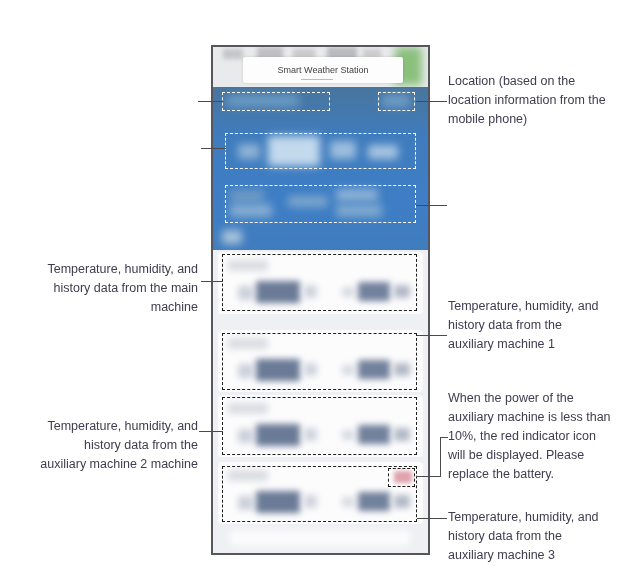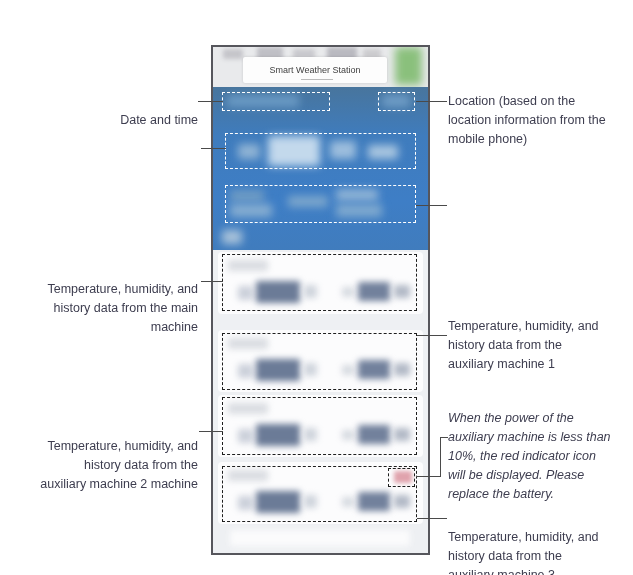--- a/index.html
+++ b/index.html
@@ -4,36 +4,35 @@
 <style>
   html,body{margin:0;padding:0;background:#fff;}
   .stage{
     position:relative;width:633px;height:575px;background:#ffffff;overflow:hidden;
     font-family:"Liberation Sans", sans-serif;
   }
   
   .ann{
     position:absolute;font-size:12.5px;line-height:19px;color:#3d3d4f;
     white-space:pre-line;
-    margin-top:20px;
   }
   .ann.left{text-align:right;left:5px;width:193px;}
   .ann.right{text-align:left;left:448px;width:182px;}
   
   .lead{position:absolute;background:#4a4a4a;}
   .lead.h{height:1px;}
   .lead.v{width:1px;}
   
   .phone{
     position:absolute;left:211px;top:45px;width:219px;height:510px;
     border:2px solid #56565c;background:#eef0f3;box-sizing:border-box;
   }
   .statusbar{position:absolute;left:213px;top:47px;width:215px;height:40px;background:#e9eaec;overflow:hidden;}
   .titlebar{
-    position:absolute;left:243px;top:57px;width:144px;height:26px;background:#fdfdfd;
+    position:absolute;left:243px;top:57px;width:160px;height:26px;background:#fdfdfd;
     border-radius:2px;box-shadow:0 0 3px rgba(0,0,0,.15);
     display:flex;align-items:center;justify-content:center;
   }
   .titlebar .t{font-size:9px;color:#3f3f3f;}
   .titlebar:after{content:"";position:absolute;bottom:3px;left:58px;width:32px;height:1px;background:#bcbcbc;}
   .sky{
     position:absolute;left:213px;top:87px;width:215px;height:163px;overflow:hidden;
     background:linear-gradient(180deg,#48759d 0%,#3f7cbd 30%,#3e7ec6 70%,#407cbd 100%);
   }
   .lower{position:absolute;left:213px;top:250px;width:215px;height:303px;background:#eef0f3;overflow:hidden;}
@@ -150,35 +149,34 @@
   <div class="lead h" style="left:199px;top:431px;width:24px;"></div>
 
   <div class="lead h" style="left:416px;top:101px;width:31px;"></div>
   <div class="lead h" style="left:416px;top:205px;width:31px;"></div>
   <div class="lead h" style="left:417px;top:335px;width:30px;"></div>
   <div class="lead h" style="left:416px;top:476px;width:25px;"></div>
   <div class="lead v" style="left:440px;top:437px;height:40px;"></div>
   <div class="lead h" style="left:440px;top:437px;width:8px;"></div>
   <div class="lead h" style="left:417px;top:518px;width:30px;"></div>
 
-  <div class="ann left" style="top:91px;">Date and time</div>
   <div class="ann left" style="top:260px;">Temperature, humidity, and
 history data from the main
 machine</div>
   <div class="ann left" style="top:417px;">Temperature, humidity, and
 history data from the
 auxiliary machine 2 machine</div>
 
   <div class="ann right" style="top:72px;">Location (based on the
 location information from the
 mobile phone)</div>
   <div class="ann right" style="top:297px;">Temperature, humidity, and
 history data from the
 auxiliary machine 1</div>
-  <div class="ann right" style="top:389px;font-style:italic;">When the power of the
+  <div class="ann right" style="top:389px;">When the power of the
 auxiliary machine is less than
 10%, the red indicator icon
 will be displayed. Please
 replace the battery.</div>
   <div class="ann right" style="top:508px;">Temperature, humidity, and
 history data from the
 auxiliary machine 3</div>
 
 </div>
 

